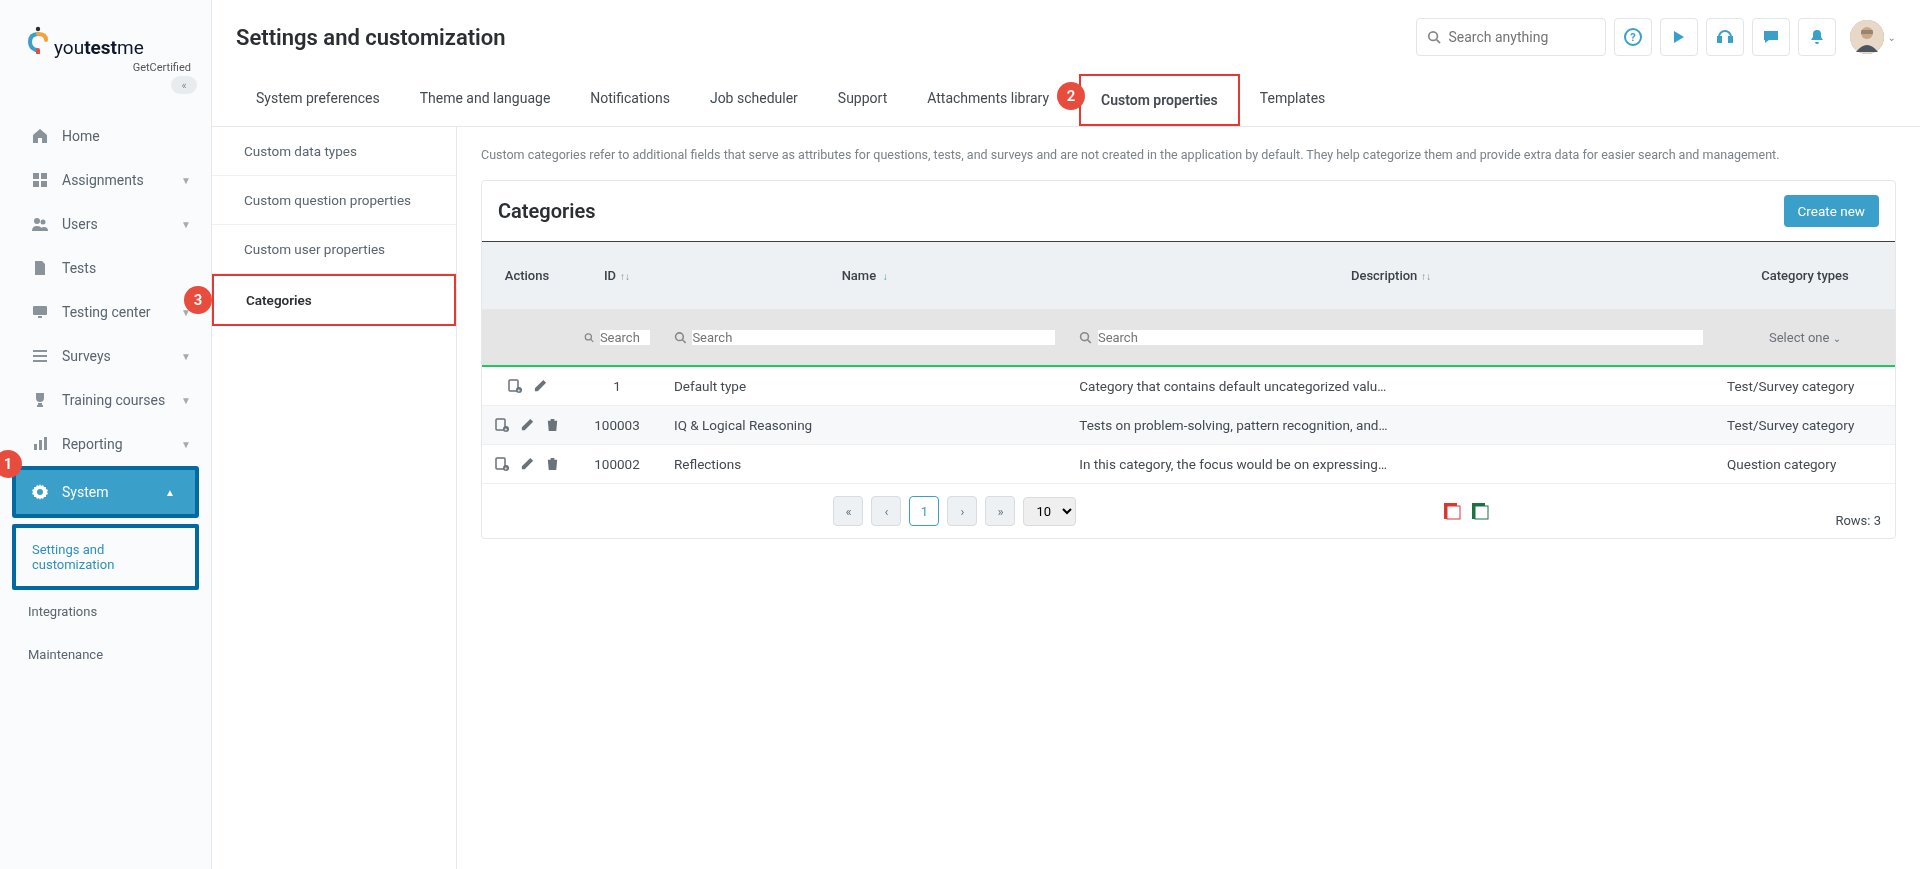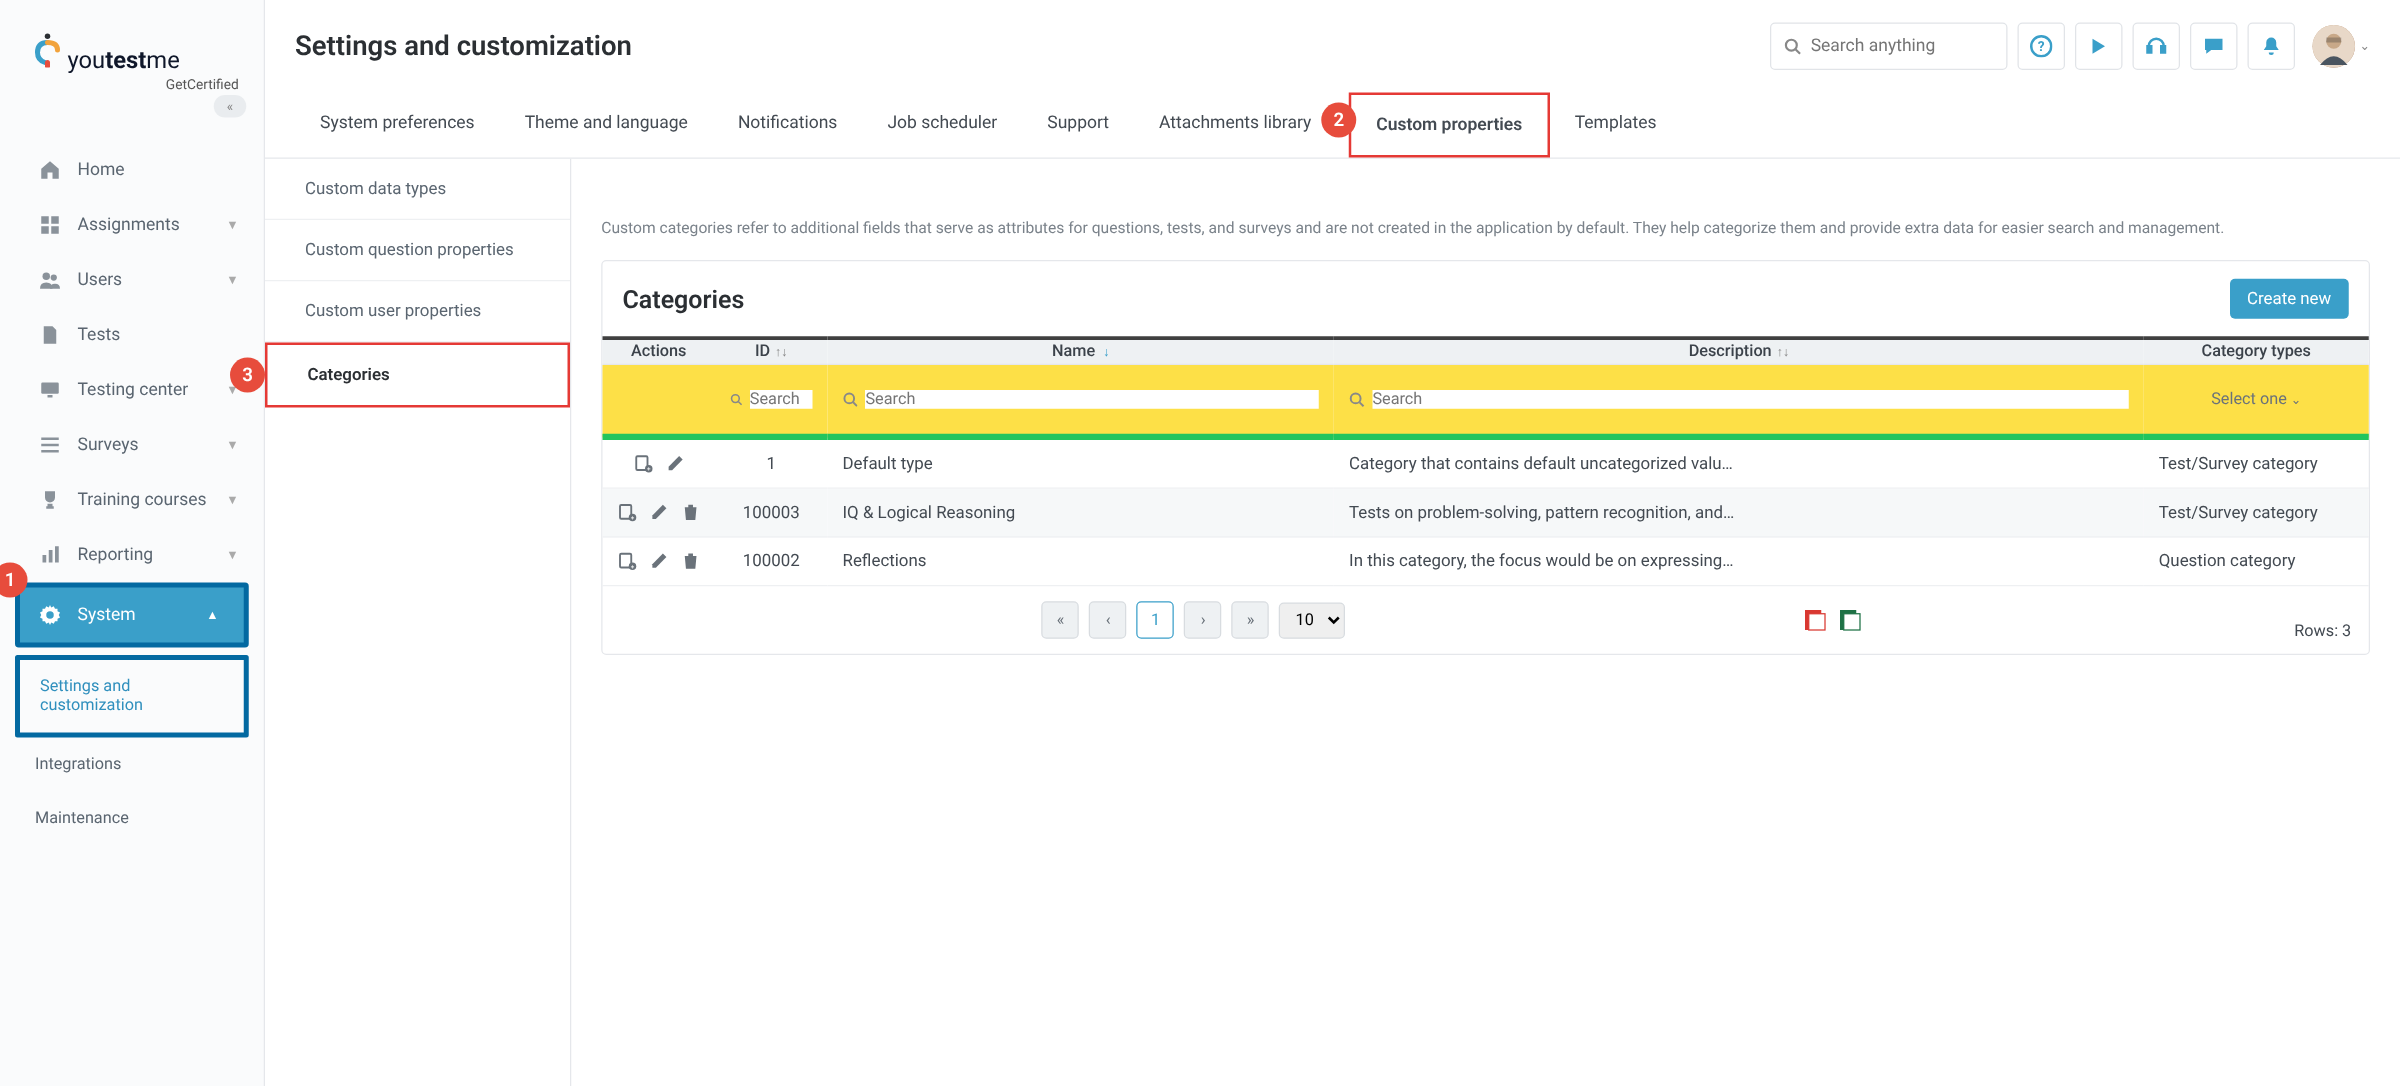--- a/index.html
+++ b/index.html
@@ -39,29 +39,29 @@
 .tab.active { font-weight: 600; }
 .tab-highlight { border: 2px solid #e53935; }
 
 .content-row { display:flex; flex:1; }
 .subnav { width: 245px; border-right: 1px solid #e5e7eb; }
 .subnav-item { padding: 16px 20px 16px 32px; font-size: 13.5px; color: #5a6570; border-bottom: 1px solid #eef0f2; cursor:pointer; position:relative; }
 .subnav-item.active { font-weight:600; color:#2b2f33; }
 .subnav-highlight { border: 2px solid #e53935; }
 
 .panel { flex:1; padding: 20px 24px; }
-.desc { font-size: 12.5px; color: #7a828a; margin-bottom: 18px; margin-top: 28px; }
+.desc { font-size: 12.5px; color: #7a828a; margin-bottom: 18px; }
 .card { border: 1px solid #e5e7eb; border-radius: 4px; }
 .card-head { display:flex; align-items:center; padding: 14px 16px; }
 .card-title { font-size: 20px; font-weight:600; color:#2b2f33; }
 .btn-primary { margin-left:auto; background:#3a9fc9; color:#fff; border:none; padding:8px 14px; border-radius:4px; font-size:13.5px; cursor:pointer; }
 
 table { width:100%; border-collapse: collapse; }
-thead tr.header-row td { background:#eef1f3; padding:2px 12px; font-size:13px; color:#3b424a; font-weight:500; border-top:3px solid #404040; border-bottom:1px solid #e5e7eb; }
-thead tr.filter-row td { padding:20px 12px; border-bottom:5px solid #22c55e; background:#fde047; }
+thead tr.header-row td { background:#eef1f3; padding:26px 12px; font-size:13px; color:#3b424a; font-weight:500; border-top:1px solid #404040; border-bottom:1px solid #e5e7eb; }
+thead tr.filter-row td { padding:20px 12px; border-bottom:2px solid #22c55e; background:#e5e5e5; }
 .col-actions { width: 84px; text-align:center; }
 .col-id { width: 90px; text-align:center; }
 .col-name { }
 .col-desc { }
 .col-type { width: 180px; text-align:center; }
 .sort-ic { font-size:10px; color:#888; margin-left:4px; }
 .sort-active { color:#3a9fc9; }
 .filt { display:flex; align-items:center; gap:6px; color:#888; font-size:13px; }
 .filt input { border:none; outline:none; font-size:13px; width:100%; }
 tbody tr td { padding: 11px 12px; font-size:13.5px; color:#434a52; border-bottom:1px solid #eef0f2; }

